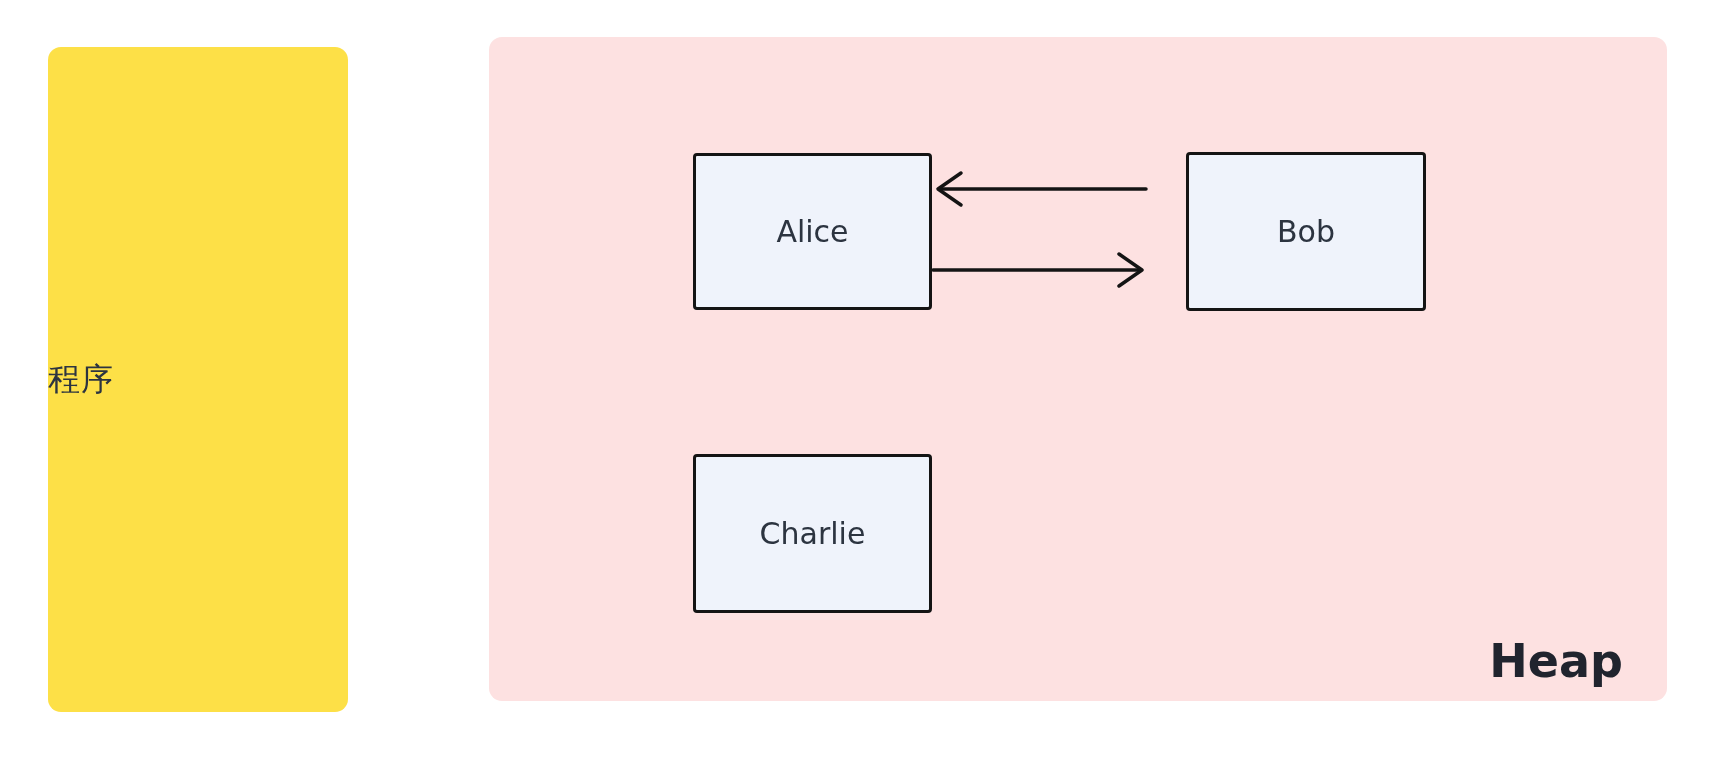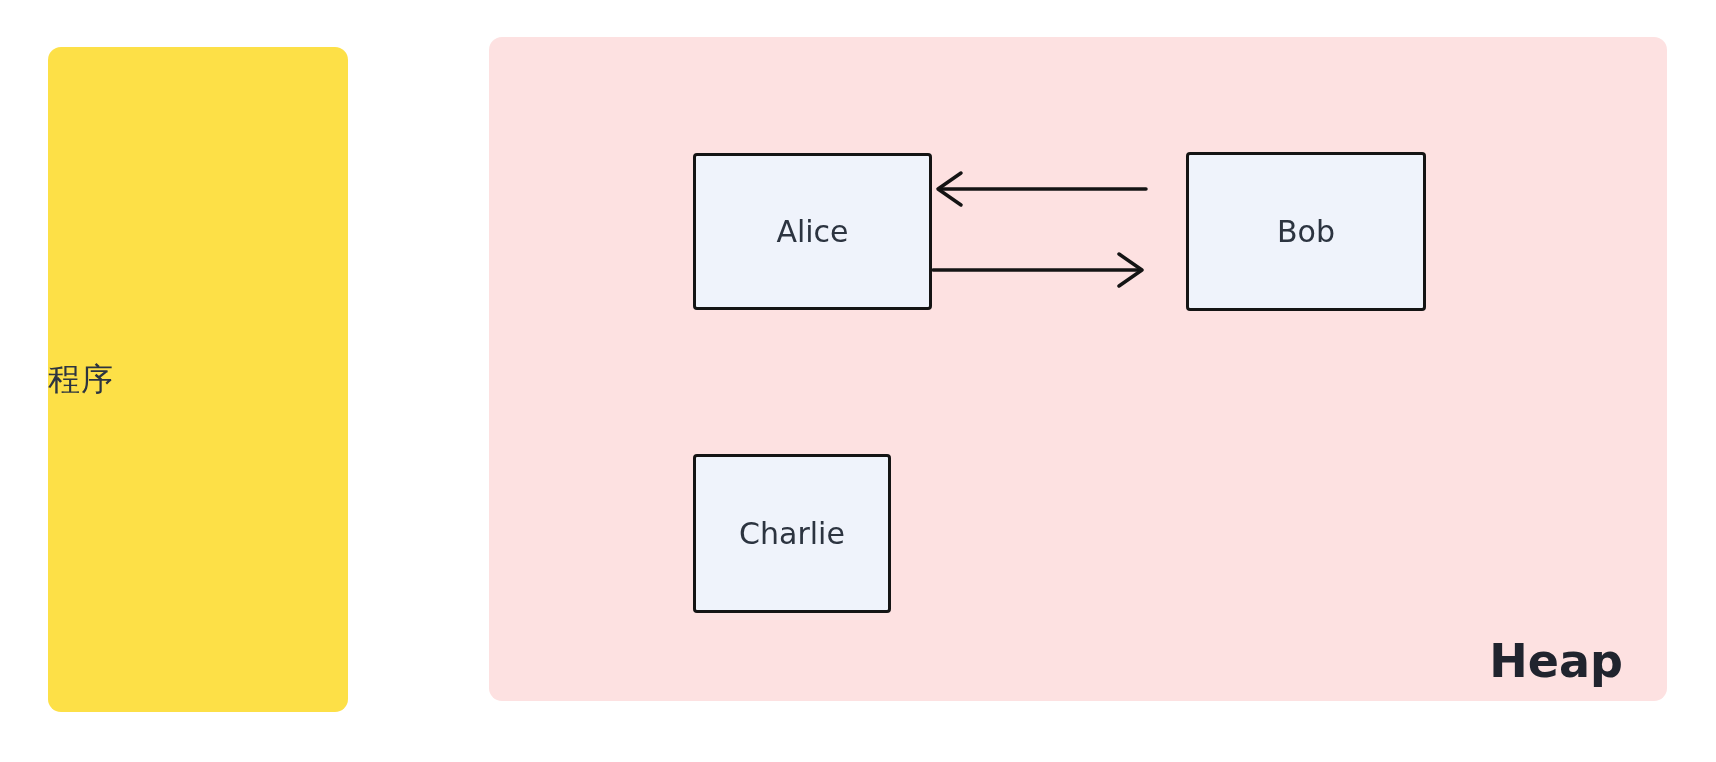--- a/index.html
+++ b/index.html
@@ -59,21 +59,21 @@
     display: flex;
     align-items: center;
     justify-content: center;
   }
   .node .node-label {
     font-size: 30px;
     color: #2c3440;
   }
   .node-alice   { left: 693px;  top: 153px; width: 239px; height: 157px; }
   .node-bob     { left: 1146px; top: 152px; width: 240px; height: 159px; margin-left: 40px; }
-  .node-charlie { left: 693px;  top: 454px; width: 198px; height: 159px; }
+  .node-charlie { left: 693px;  top: 454px; width: 239px; height: 159px; }
   .arrows-overlay {
     position: absolute;
     left: 0;
     top: 0;
     width: 1716px;
     height: 762px;
     pointer-events: none;
   }
 </style>
 </head>

